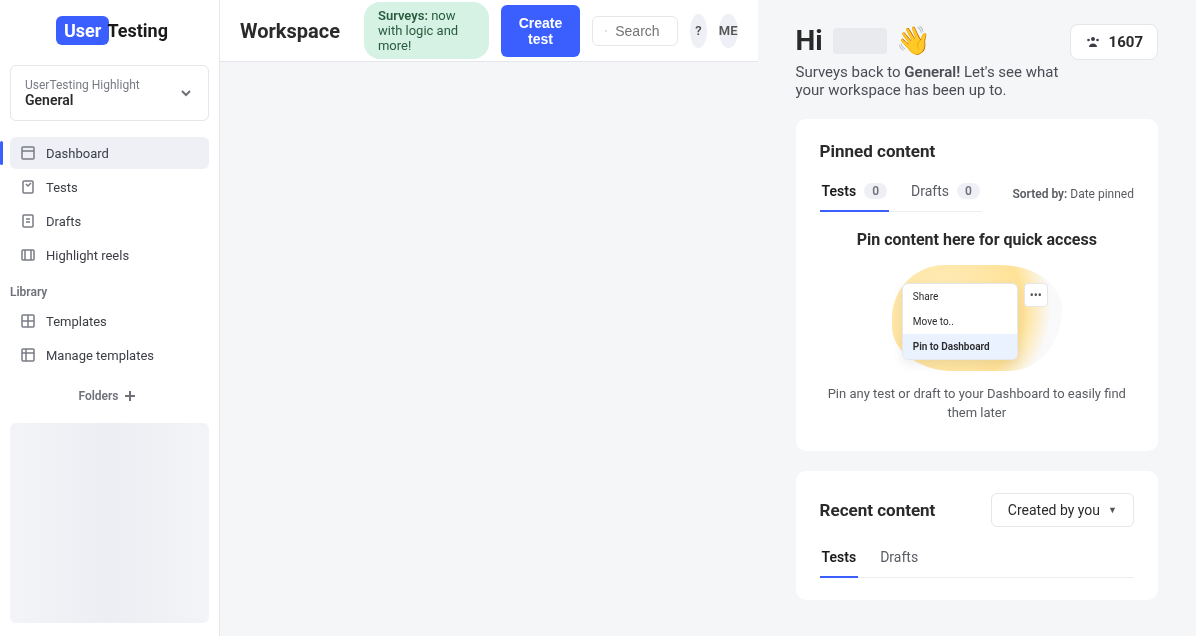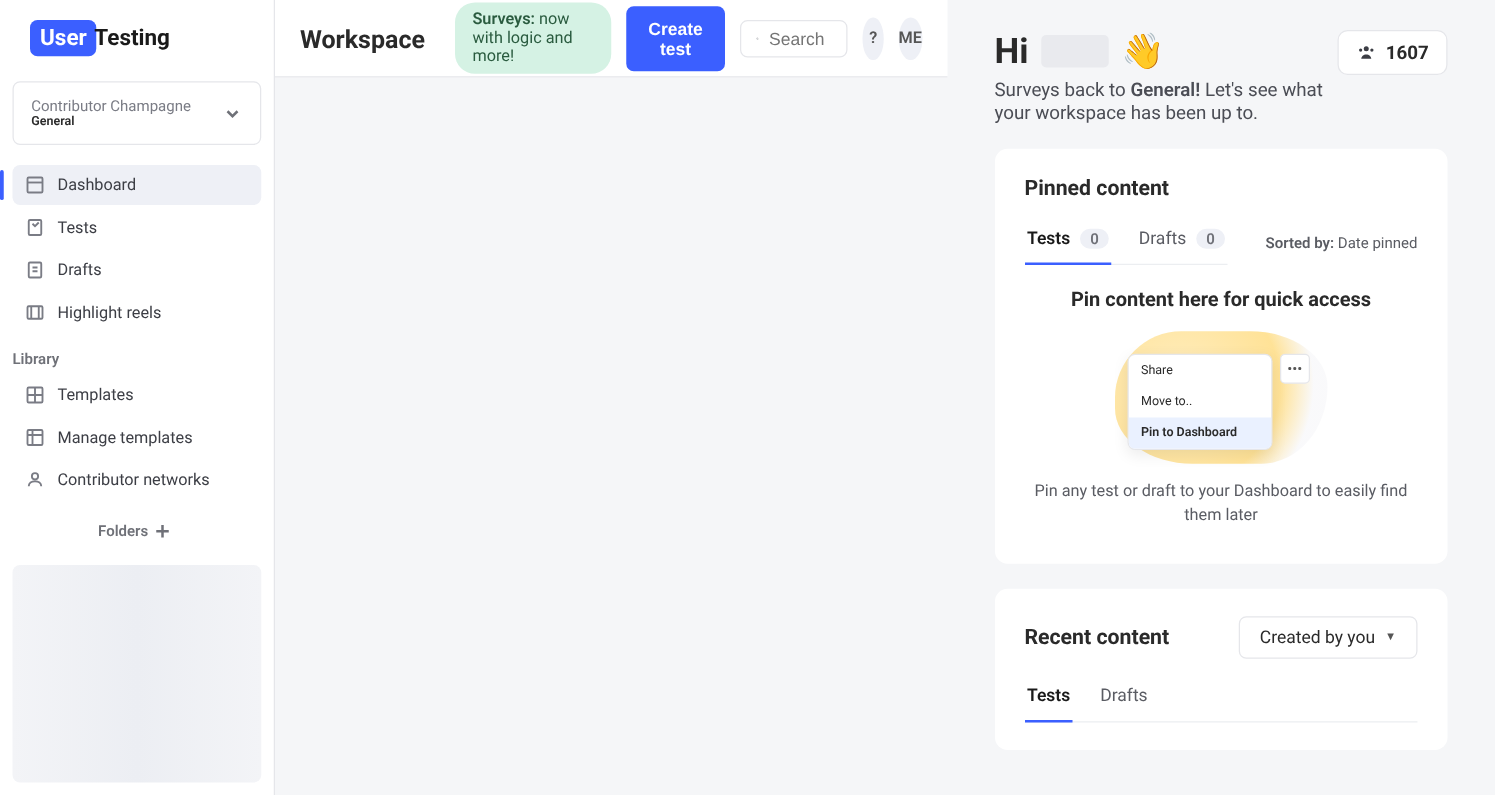--- a/index.html
+++ b/index.html
@@ -1,25 +1,25 @@
 <!DOCTYPE html>
 <html><head>
 <meta charset="utf-8">
 <style>
 * { box-sizing: border-box; margin: 0; padding: 0; }
 body { font-family: -apple-system, BlinkMacSystemFont, "Segoe UI", Roboto, sans-serif; background: #f5f6f8; color: #2a2a2a; width: 1196px; height: 636px; overflow: hidden; }
 .app { display: flex; height: 100%; }
 .sidebar { width: 220px; background: #fff; border-right: 1px solid #e5e6ea; display: flex; flex-direction: column; }
 .logo { padding: 16px 24px 8px; }
-.logo-badge { display: inline-flex; align-items: center; background: #3b5fff; color: #fff; border-radius: 6px; padding: 4px 8px; font-weight: 700; font-size: 18px; }
+.logo-badge { display: inline-flex; align-items: center; background: #3b5fff; color: #fff; border-radius: 6px; padding: 4px 8px; font-weight: 700; font-size: 18px; margin-left: 32px; }
 .logo-text { font-weight: 700; font-size: 18px; color: #1a1a1a; margin-left: -2px; }
 .workspace-picker { margin: 12px 10px 16px; border: 1px solid #e5e6ea; border-radius: 6px; padding: 12px 14px; display: flex; align-items: center; justify-content: space-between; cursor: pointer; }
 .workspace-picker .wp-text { display: flex; flex-direction: column; }
 .wp-org { font-size: 12px; color: #7a7c85; }
-.wp-name { font-size: 10px; font-weight: 600; color: #2a2a2a; }
+.wp-name { font-size: 14px; font-weight: 600; color: #2a2a2a; }
 .chevron { width: 16px; height: 16px; }
 .nav { display: flex; flex-direction: column; padding: 0 10px; gap: 2px; }
 .nav-item { display: flex; align-items: center; gap: 10px; padding: 8px 10px; border-radius: 6px; font-size: 13px; color: #3c3e45; cursor: pointer; position: relative; }
 .nav-item.active { background: #eef0f6; }
 .nav-item.active::before { content: ""; position: absolute; left: -10px; top: 4px; bottom: 4px; width: 3px; background: #3b5fff; border-radius: 2px; }
 .nav-item .icon { width: 16px; height: 16px; color: #7a7c85; }
 .nav-section { font-size: 12px; font-weight: 600; color: #6f7178; padding: 14px 10px 6px; }
 .folders-row { display: flex; align-items: center; justify-content: center; padding: 14px 10px 6px; }
 .folders-row .nav-section { padding: 0; }
 .plus-btn { width: 22px; height: 22px; display: flex; align-items: center; justify-content: center; border-radius: 4px; cursor: pointer; color: #6f7178; }
@@ -68,21 +68,21 @@
 <body>
 
 <div class="app">
   <aside class="sidebar">
     <div class="logo">
       <span class="logo-badge">User</span><span class="logo-text">Testing</span>
     </div>
 
     <div class="workspace-picker">
       <div class="wp-text">
-        <span class="wp-org">Contributor Champagne</span>
+        <span class="wp-org">UserTesting Highlight</span>
         <span class="wp-name">General</span>
       </div>
       <svg class="chevron" viewBox="0 0 16 16" fill="none" stroke="#6f7178" stroke-width="2">
           <path d="M4 6l4 4 4-4"></path>
         </svg>
     </div>
 
     <nav class="nav">
       <div class="nav-item active">
         <svg class="icon" viewBox="0 0 16 16" fill="none" stroke="currentColor" stroke-width="1.5">
@@ -122,27 +122,20 @@
             <path d="M8 2v12M2 8h12"></path>
           </svg>
         <span>Templates</span>
       </div>
       <div class="nav-item">
         <svg class="icon" viewBox="0 0 16 16" fill="none" stroke="currentColor" stroke-width="1.5">
             <rect x="2" y="2" width="12" height="12" rx="1"></rect>
             <path d="M6 2v12M2 6h12"></path>
           </svg>
         <span>Manage templates</span>
-      </div>
-      <div class="nav-item">
-        <svg class="icon" viewBox="0 0 16 16" fill="none" stroke="currentColor" stroke-width="1.5">
-            <circle cx="8" cy="5" r="2.5"></circle>
-            <path d="M3 13c0-2.5 2.2-4 5-4s5 1.5 5 4"></path>
-          </svg>
-        <span>Contributor networks</span>
       </div>
     </nav>
 
     <div class="folders-row">
       <div class="nav-section">Folders</div>
       <div class="plus-btn">
         <svg width="14" height="14" viewBox="0 0 14 14" stroke="currentColor" stroke-width="2">
             <path d="M7 2v10M2 7h10"></path>
           </svg>
       </div>

